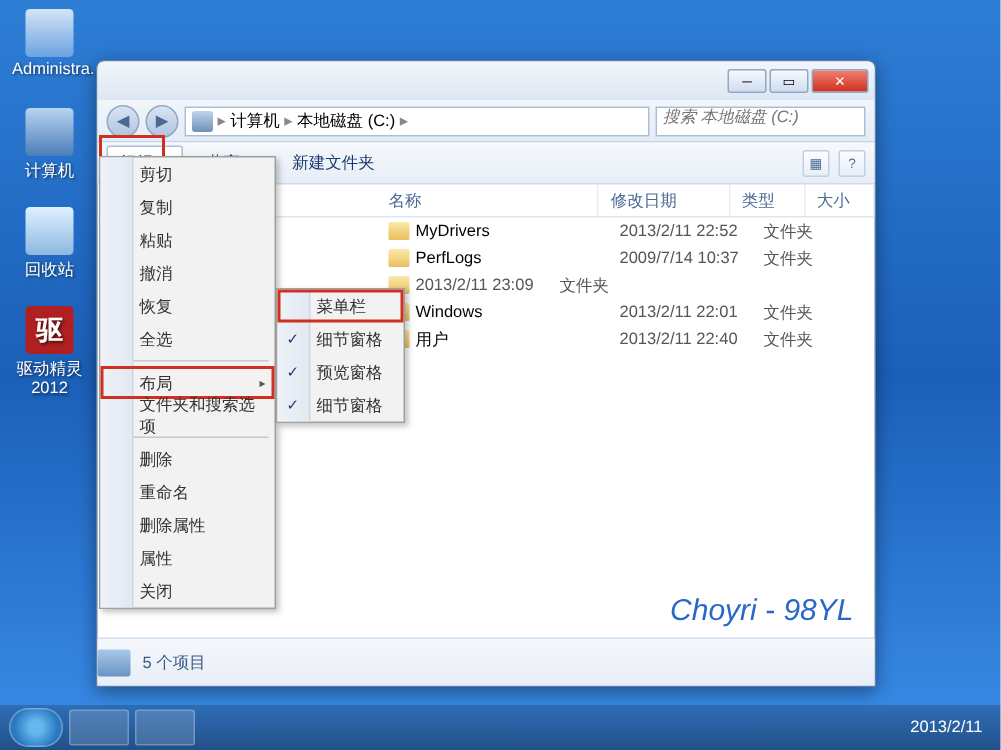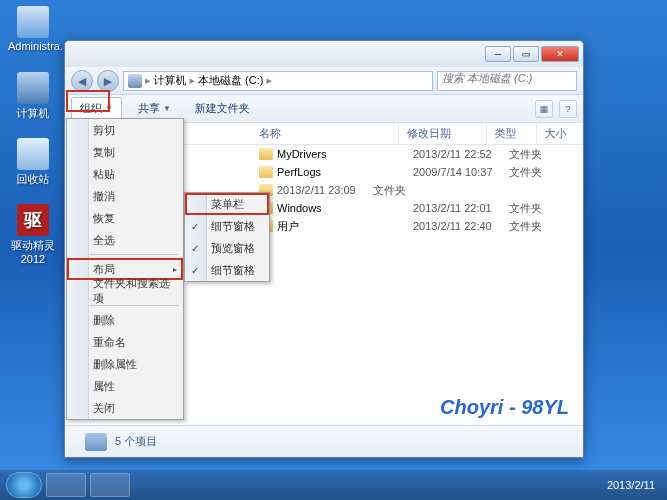--- a/index.html
+++ b/index.html
@@ -28,26 +28,26 @@
 .tb-right{margin-left:auto;display:flex;gap:6px}
 .tb-ico{width:18px;height:18px;border:1px solid #c0d0e4;background:linear-gradient(#fdfdfe,#e8eef7);border-radius:2px;text-align:center;line-height:16px;font-size:9px;color:#4a6a94;cursor:pointer}
 .cols{height:22px;display:flex;border-bottom:1px solid #e0e6ef;padding-left:186px}
 .col{padding:3px 8px;color:#4a6a94;border-right:1px solid #e8edf5}
 .col.name{width:164px}.col.date{width:96px}.col.type{width:54px}.col.size{width:50px}
 .content{position:relative;height:280px}
 .files{position:absolute;left:186px;top:0;right:0}
 .frow{display:flex;height:18px;align-items:center}
 .fico{width:14px;height:12px;background:linear-gradient(#fce9a8,#e8c060);border-radius:1px;margin:0 4px 0 8px}
 .fname{width:136px}.fdate{width:96px;color:#555}.ftype{width:54px;color:#555}
-.watermark{position:absolute;right:14px;bottom:6px;font-size:20px;font-weight:bold;font-style:italic;color:#2868c8;font-family:Arial}
-.statusbar{position:absolute;bottom:0;left:0;right:0;height:32px;border-top:1px solid #d0dcec;background:linear-gradient(#f5f8fc,#e8eef7);display:flex;align-items:center;padding:0 20px;gap:8px}
+.watermark{position:absolute;right:14px;bottom:6px;font-size:20px;font-weight:normal;font-style:italic;color:#2868c8;font-family:Arial}
+.statusbar{position:absolute;bottom:0;left:0;right:0;height:32px;border-top:1px solid #d0dcec;background:linear-gradient(#f5f8fc,#e8eef7);display:flex;align-items:center;padding:0 0;gap:8px}
 .sb-ico{width:22px;height:18px;background:linear-gradient(#a8c8e8,#6894c4);border-radius:2px}
 .sb-txt{color:#3a5a84}
 .menu{position:absolute;background:#f2f2f2;border:1px solid #a0a0a0;box-shadow:2px 2px 4px rgba(0,0,0,.25)}
-.menu1{top:118px;left:66px;width:118px}
+.menu1{top:104px;left:66px;width:118px}
 .menu2{top:192px;left:184px;width:86px}
 .mitem{height:22px;display:flex;align-items:center;padding:0 6px 0 26px;position:relative;cursor:pointer;color:#333}
 .mitem.hl{outline:2px solid #d03020;outline-offset:-2px}
 .mitem .arrow{position:absolute;right:6px;font-size:8px;color:#555}
 .mitem .chk{position:absolute;left:6px;font-size:10px;color:#1a3a6e}
 .msep{height:1px;background:#c8c8c8;margin:3px 4px}
 .miconcol{position:absolute;left:0;top:0;bottom:0;width:22px;background:linear-gradient(90deg,#eef2f8,#e2e8f2);border-right:1px solid #d0d6e0}
 .taskbar{position:absolute;bottom:0;left:0;right:0;height:30px;background:linear-gradient(rgba(30,50,80,.3),rgba(10,20,40,.5));display:flex;align-items:center;padding:0 6px;gap:4px}
 .start{width:36px;height:26px;border-radius:13px;background:radial-gradient(circle,#68b8f0 20%,#2878c0 70%);border:1px solid rgba(255,255,255,.3);cursor:pointer}
 .tb-item{width:40px;height:24px;background:rgba(255,255,255,.15);border:1px solid rgba(255,255,255,.25);border-radius:2px;cursor:pointer}

